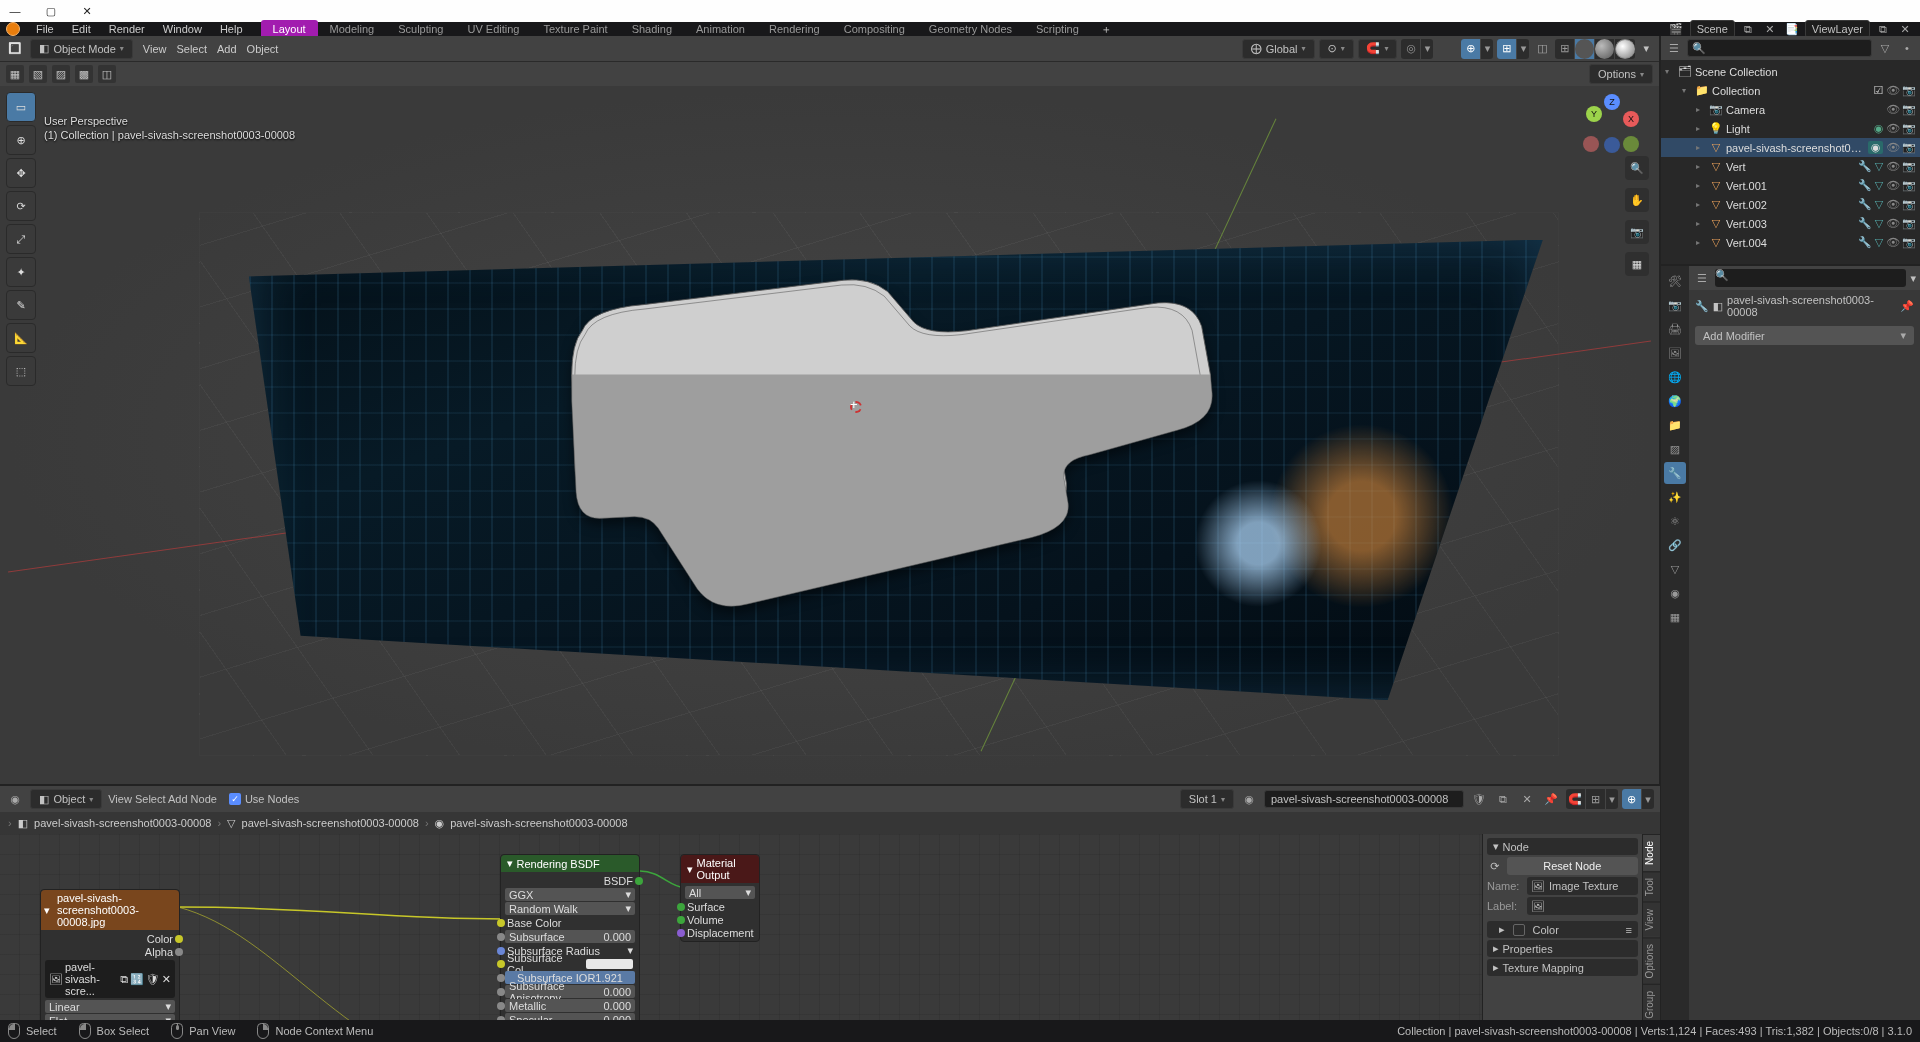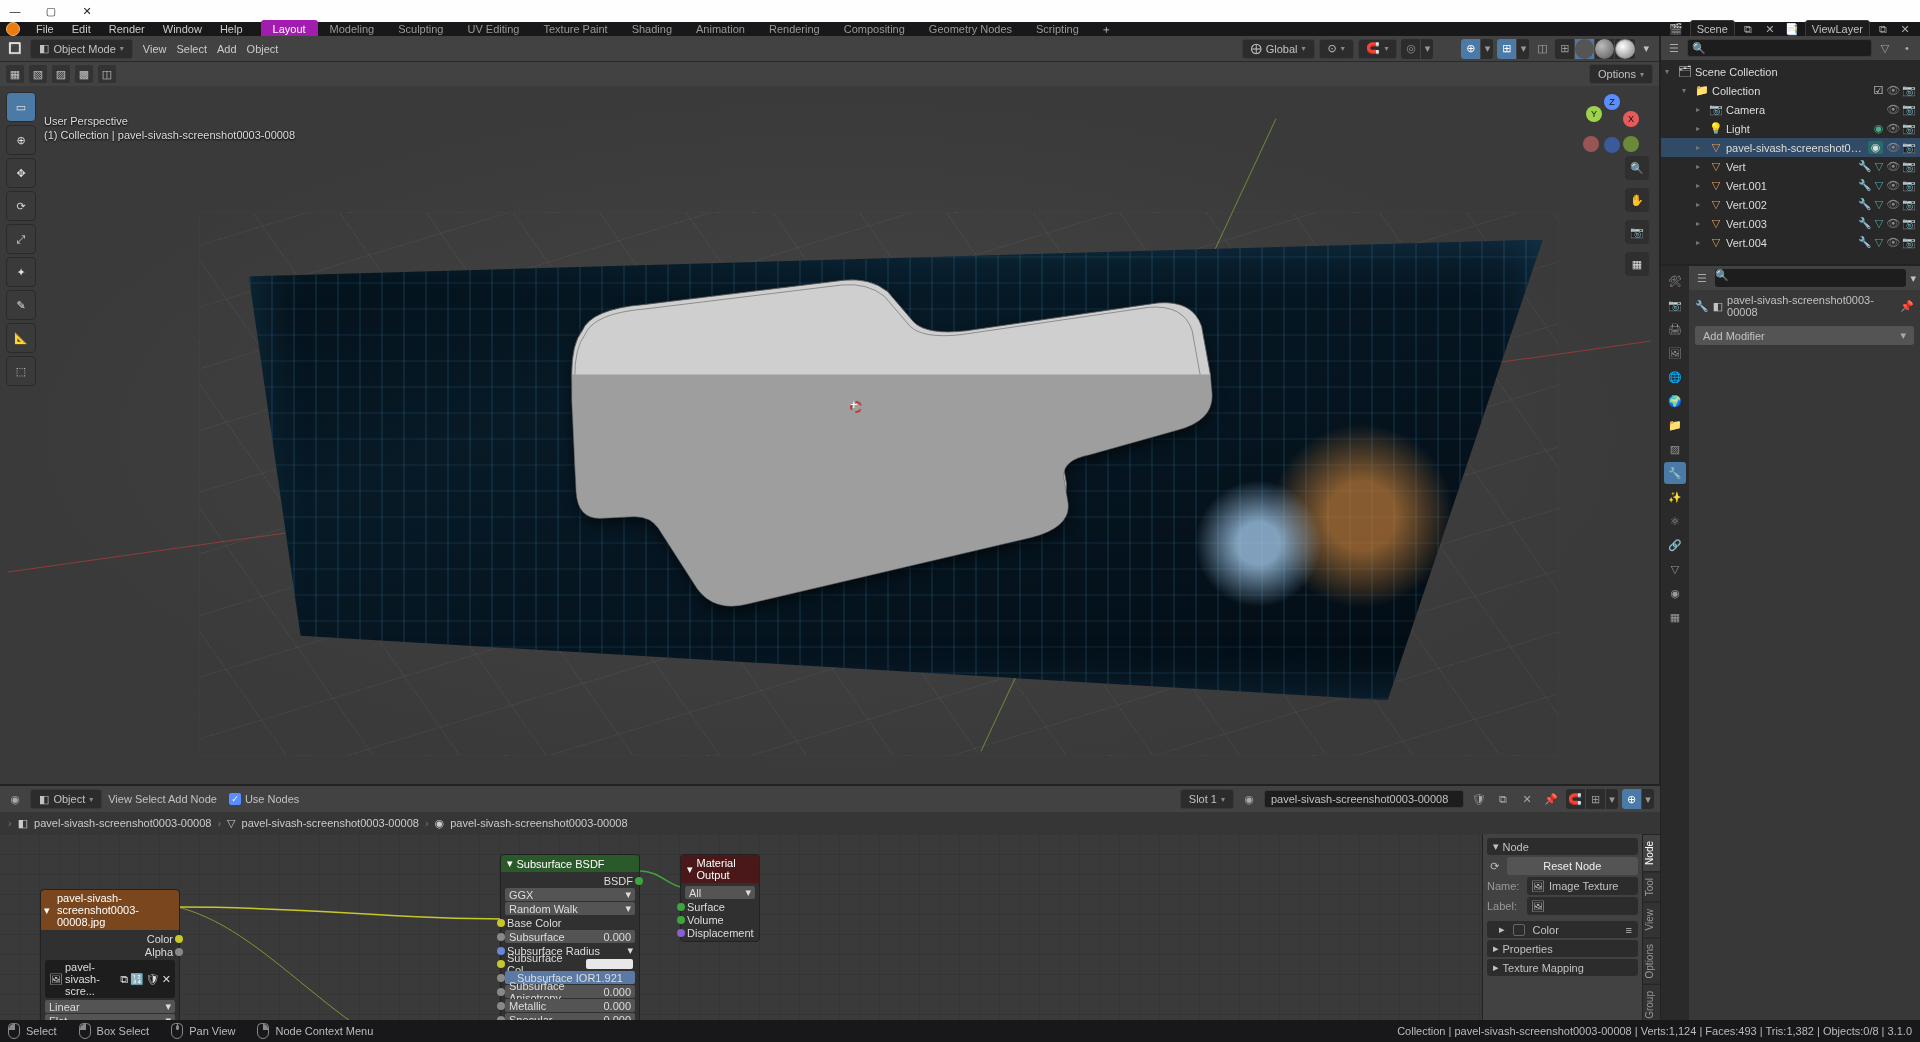--- a/index.html
+++ b/index.html
@@ -442,21 +442,21 @@
                 <span>Clip</span>
                 <span class="chev">▾</span>
               </div>
 
           </div>
         </div>
 
         <div class="node bsdf">
           <div class="n-title">
               <span>▾</span>
-              <span>Subsurface BSDF</span>
+              <span>Rendering BSDF</span>
             </div>
           <div class="n-body">
             <div class="row out">
                 <span>BSDF</span>
                 <span class="socket out sock-green"></span>
               </div>
             <div class="field-row">
                 <span>GGX</span>
                 <span class="chev">▾</span>
               </div>

